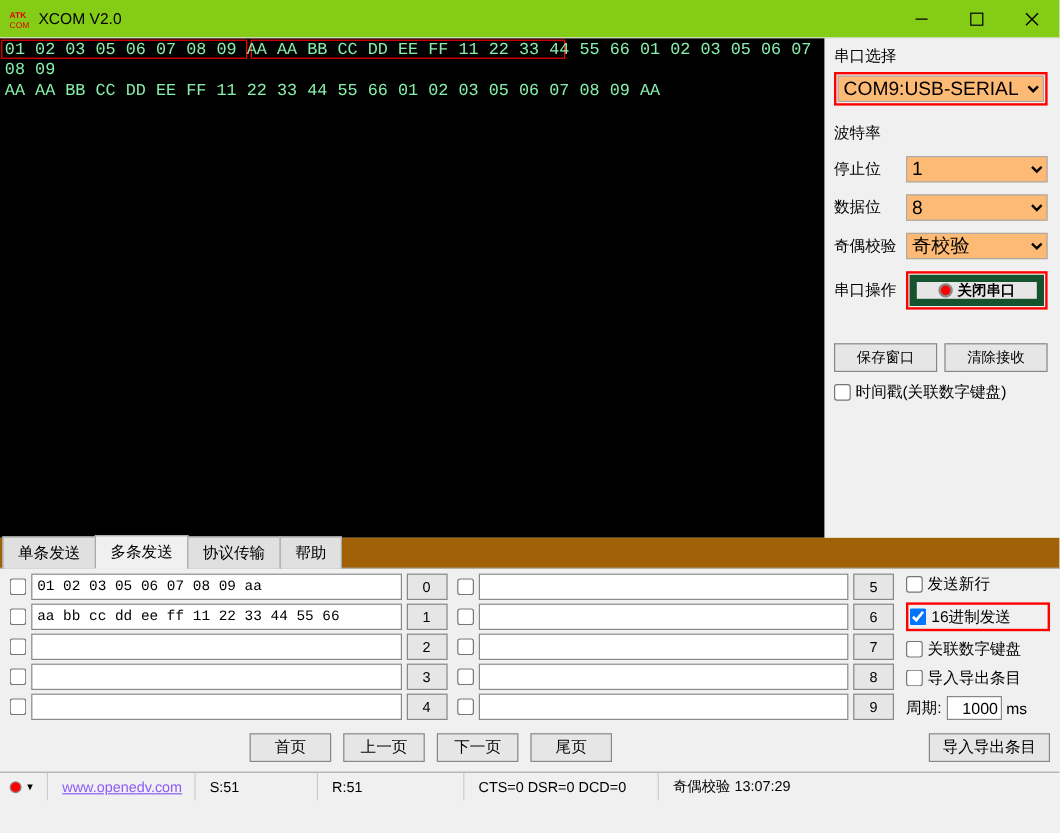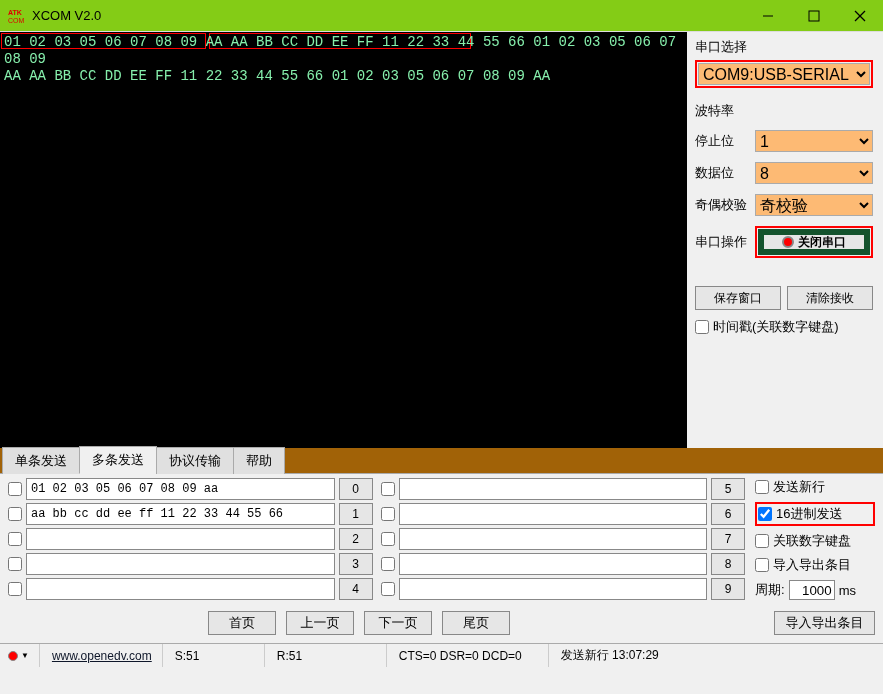--- a/index.html
+++ b/index.html
@@ -40,21 +40,21 @@
 .period-row { display: flex; align-items: center; gap: 4px; margin-top: 4px; }
 .period-row input[type=text] { width: 46px; height: 20px; text-align: right; padding: 0 2px; border: 1px solid #888; }
 .navrow { display: flex; padding: 4px 8px 8px 8px; }
 .navrow .spacer { flex: 1; }
 .navrow button { width: 68px; height: 24px; border: 1px solid #888; background: #e6e6e6; cursor: pointer; font-size: 13px; }
 .navrow .navgroup { display: flex; gap: 10px; margin-left: 200px; }
 .statusbar { height: 24px; border-top: 1px solid #aaa; display: flex; align-items: center; background: #f0f0f0; padding: 0 6px; font-size: 12px; gap: 2px; }
 .statusbar .cell { padding: 0 10px; border-right: 1px solid #ccc; height: 100%; display: flex; align-items: center; }
 .statusbar .cell.first { border-left: none; padding-left: 2px; }
 .rec-dot { width: 12px; height: 12px; border-radius: 50%; background: #ff0000; border: 2px solid #888; display: inline-block; }
-.statusbar .url { color: #0f172a; text-decoration: underline; cursor: pointer; }
+.statusbar .url { color: #8b5cf6; text-decoration: underline; cursor: pointer; }
 .dropdown-arrow { font-size: 8px; margin-left: 3px; }
 </style>
 </head>
 <body>
 
 <div class="titlebar">
   <span class="logo">
     <svg viewBox="0 0 18 18">
         <text x="0" y="8" font-size="7" fill="#d00" font-weight="bold">ATK</text>
         <text x="0" y="16" font-size="7" fill="#d00">COM</text>
@@ -230,14 +230,14 @@
   <div class="cell first">
     <span class="rec-dot" style="width:10px;height:10px;border:1px solid #888;"></span>
     <span class="dropdown-arrow">▼</span>
   </div>
   <div class="cell">
       <span class="url">www.openedv.com</span>
     </div>
   <div class="cell" style="width:100px;">S:51</div>
   <div class="cell" style="width:120px;">R:51</div>
   <div class="cell" style="width:160px;">CTS=0 DSR=0 DCD=0</div>
-  <div class="cell" style="border-right:none;">发送新行 13:07:29</div>
+  <div class="cell" style="border-right:none;">奇偶校验 13:07:29</div>
 </div>
 
 </body></html>

